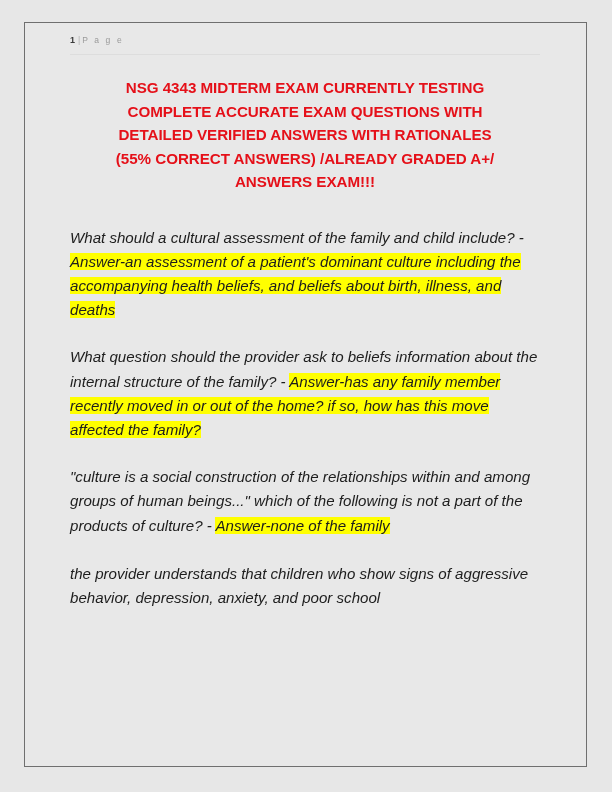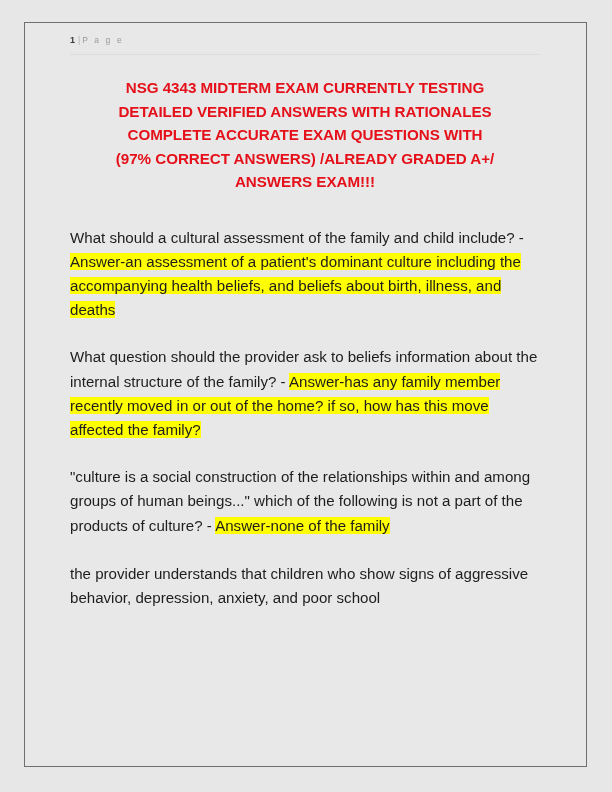--- a/index.html
+++ b/index.html
@@ -78,20 +78,21 @@
   
   .body-block {
     margin-top: 32px;
   }
   .qa-para {
     font-size: 15.1px;
     line-height: 24.2px;
     color: #1d1d1d;
     margin: 0 0 22px 0;
     text-align: left;
+    font-style: italic;
   }
   .qa-para:last-child {
     margin-bottom: 16px;
   }
   .qa-para .hl {
     background: #ffff00;
     color: #1d1d1d;
     box-shadow: 0 0 0 0 #ffff00;
   }
   .gap-0 { margin-bottom: 23px; }
@@ -107,23 +108,23 @@
 <div class="page-canvas">
   <div class="page-frame">
     <div class="page-inner">
 
       <div class="doc-header">
         <span class="page-num">1</span><span class="sep">|</span><span class="page-word">P a g e</span>
       </div>
 
       <div class="doc-title">
         <span class="tline">NSG 4343 MIDTERM EXAM CURRENTLY TESTING</span>
+        <span class="tline">COMPLETE ACCURATE EXAM QUESTIONS WITH</span>
         <span class="tline">DETAILED VERIFIED ANSWERS WITH RATIONALES</span>
-        <span class="tline">COMPLETE ACCURATE EXAM QUESTIONS WITH</span>
-        <span class="tline">(97% CORRECT ANSWERS) /ALREADY GRADED A+/</span>
+        <span class="tline">(55% CORRECT ANSWERS) /ALREADY GRADED A+/</span>
         <span class="tline">ANSWERS EXAM!!!</span>
       </div>
 
       <div class="body-block">
 
         <p class="qa-para gap-0"><span>What should a cultural assessment of the family and child include? - </span><span class="hl">Answer-an assessment of a patient's dominant culture including the accompanying health beliefs, and beliefs about birth, illness, and deaths</span></p>
 
         <p class="qa-para gap-1"><span>What question should the provider ask to beliefs information about the internal structure of the family? - </span><span class="hl">Answer-has any family member recently moved in or out of the home? if so, how has this move affected the family?</span></p>
 
         <p class="qa-para gap-2"><span>"culture is a social construction of the relationships within and among groups of human beings..." which of the following is not a part of the products of culture? - </span><span class="hl">Answer-none of the family</span></p>

